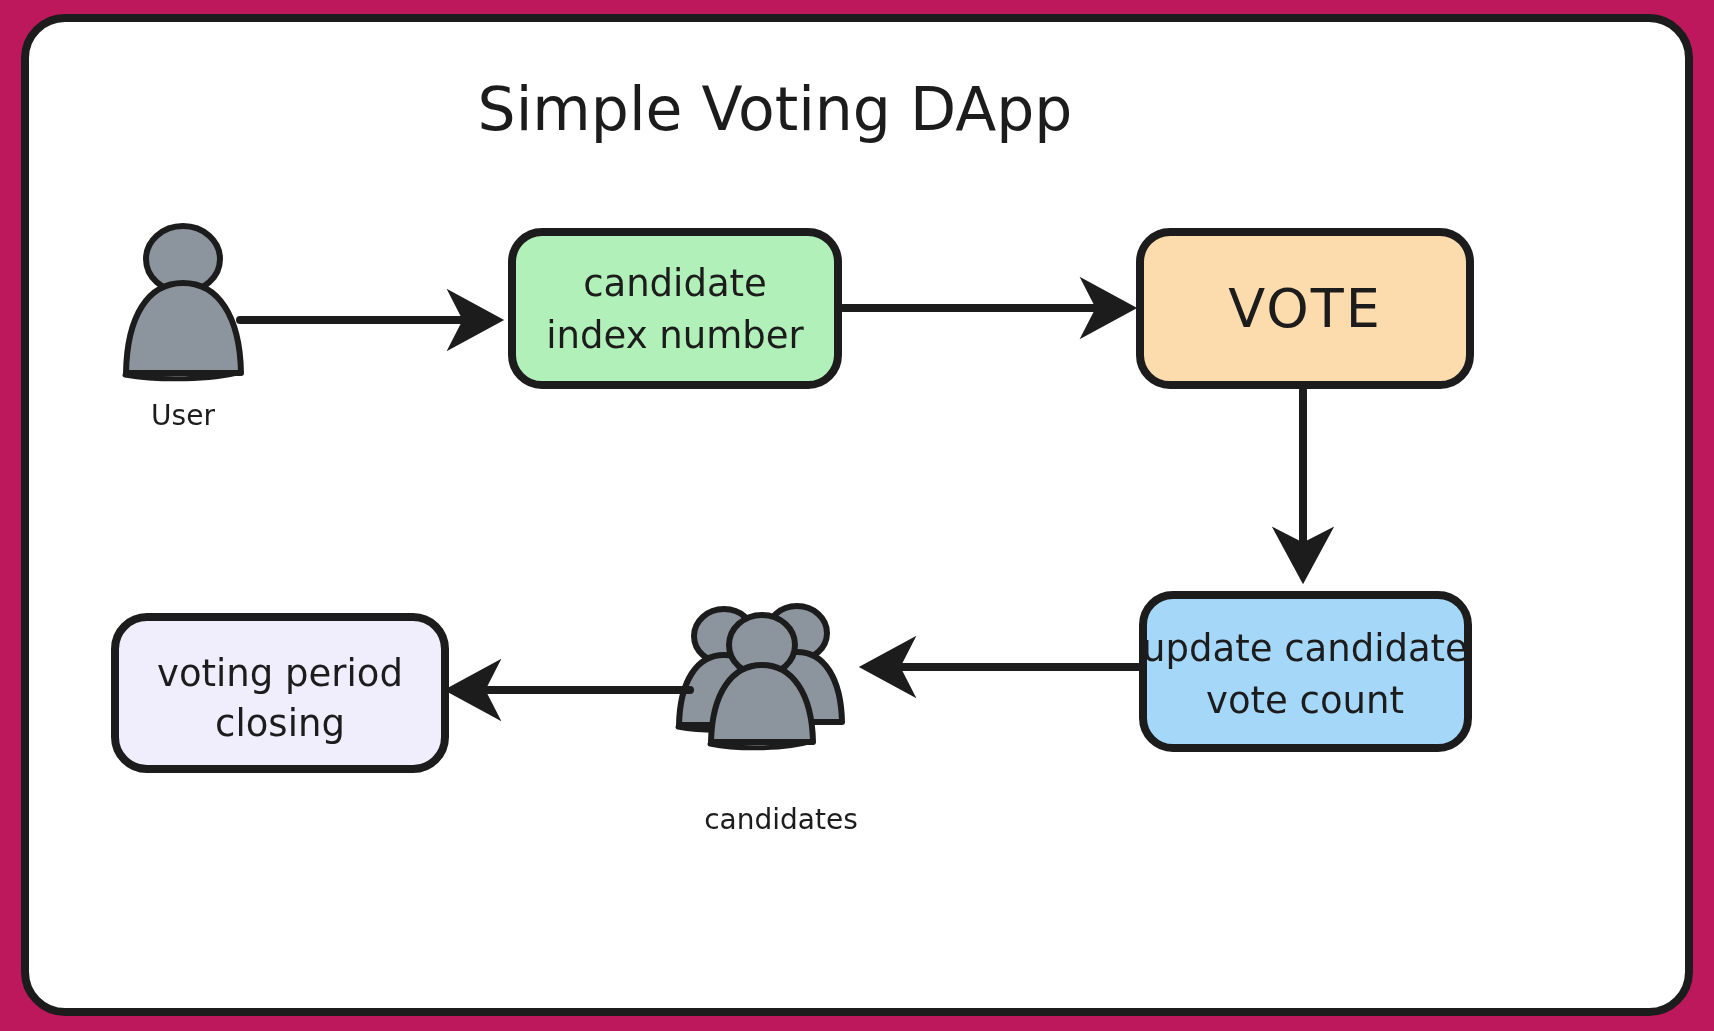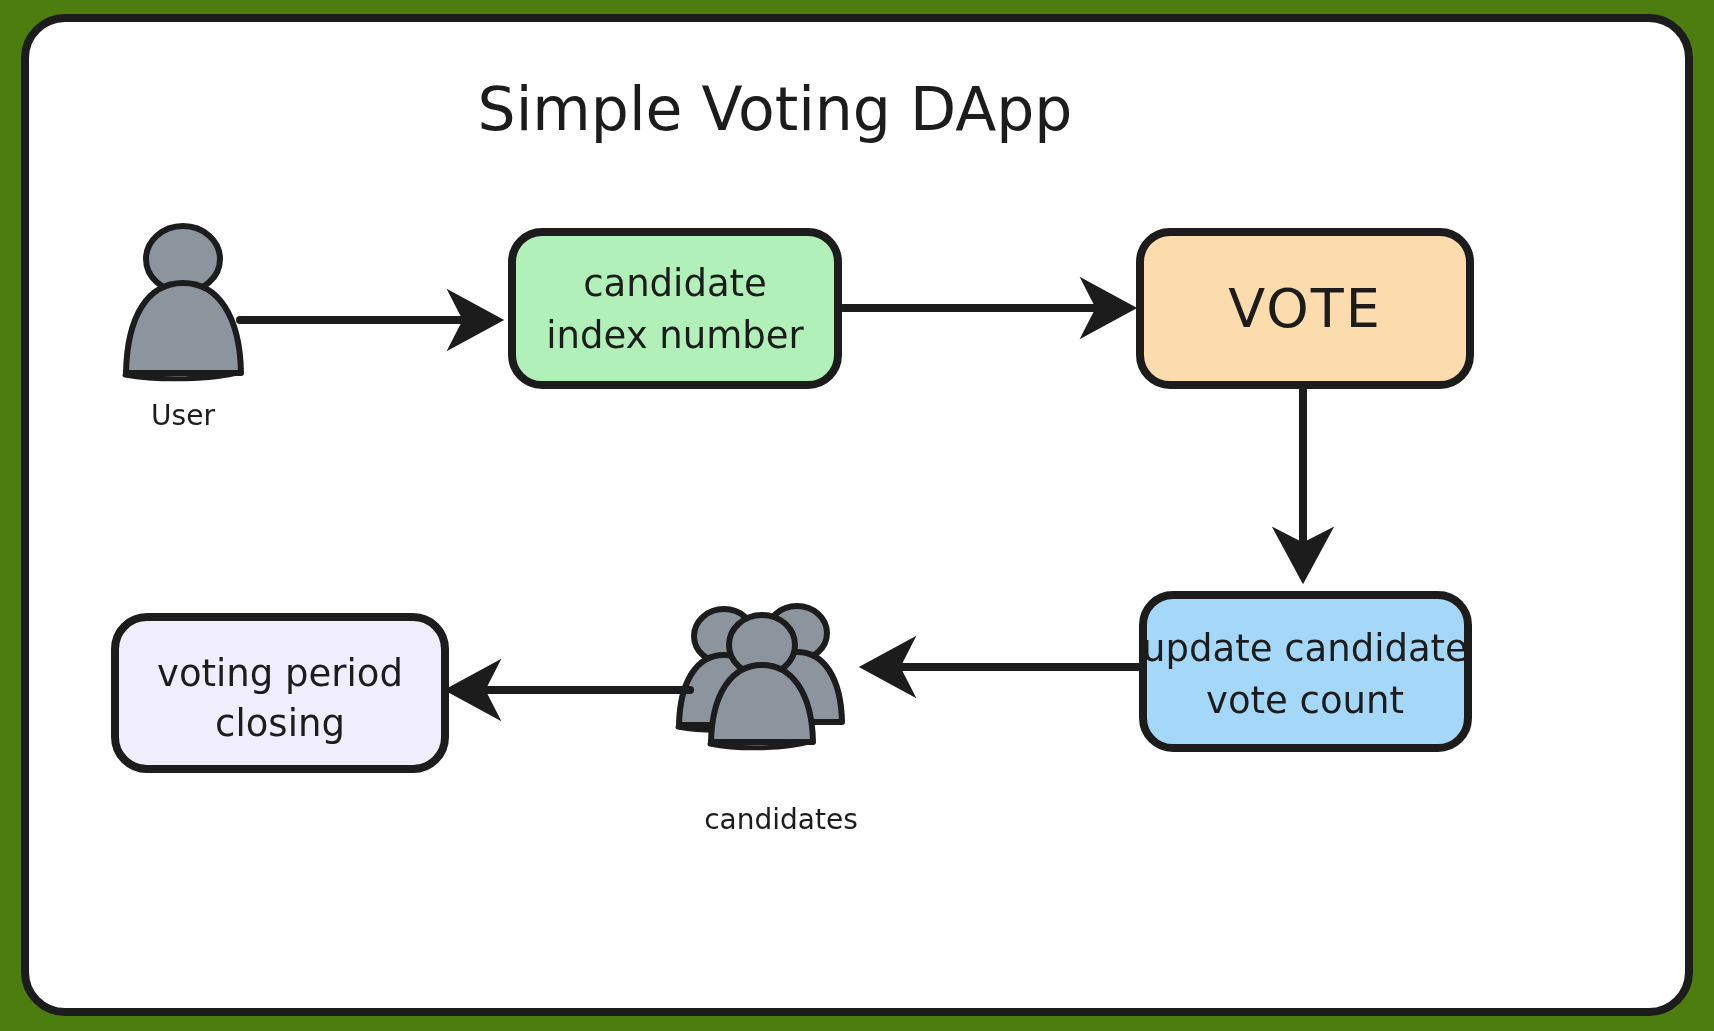--- a/index.html
+++ b/index.html
@@ -10,21 +10,21 @@
   body {
     width: 1714px;
     height: 1031px;
     font-family: "DejaVu Sans", sans-serif;
     overflow: hidden;
   }
   #canvas {
     position: relative;
     width: 1714px;
     height: 1031px;
-    background: #4d7c0f;
+    background: #be185d;
   }
   #diagram-svg {
     position: absolute;
     left: 0;
     top: 0;
     width: 1714px;
     height: 1031px;
   }
   .hand-text {
     font-family: "DejaVu Sans", sans-serif;

